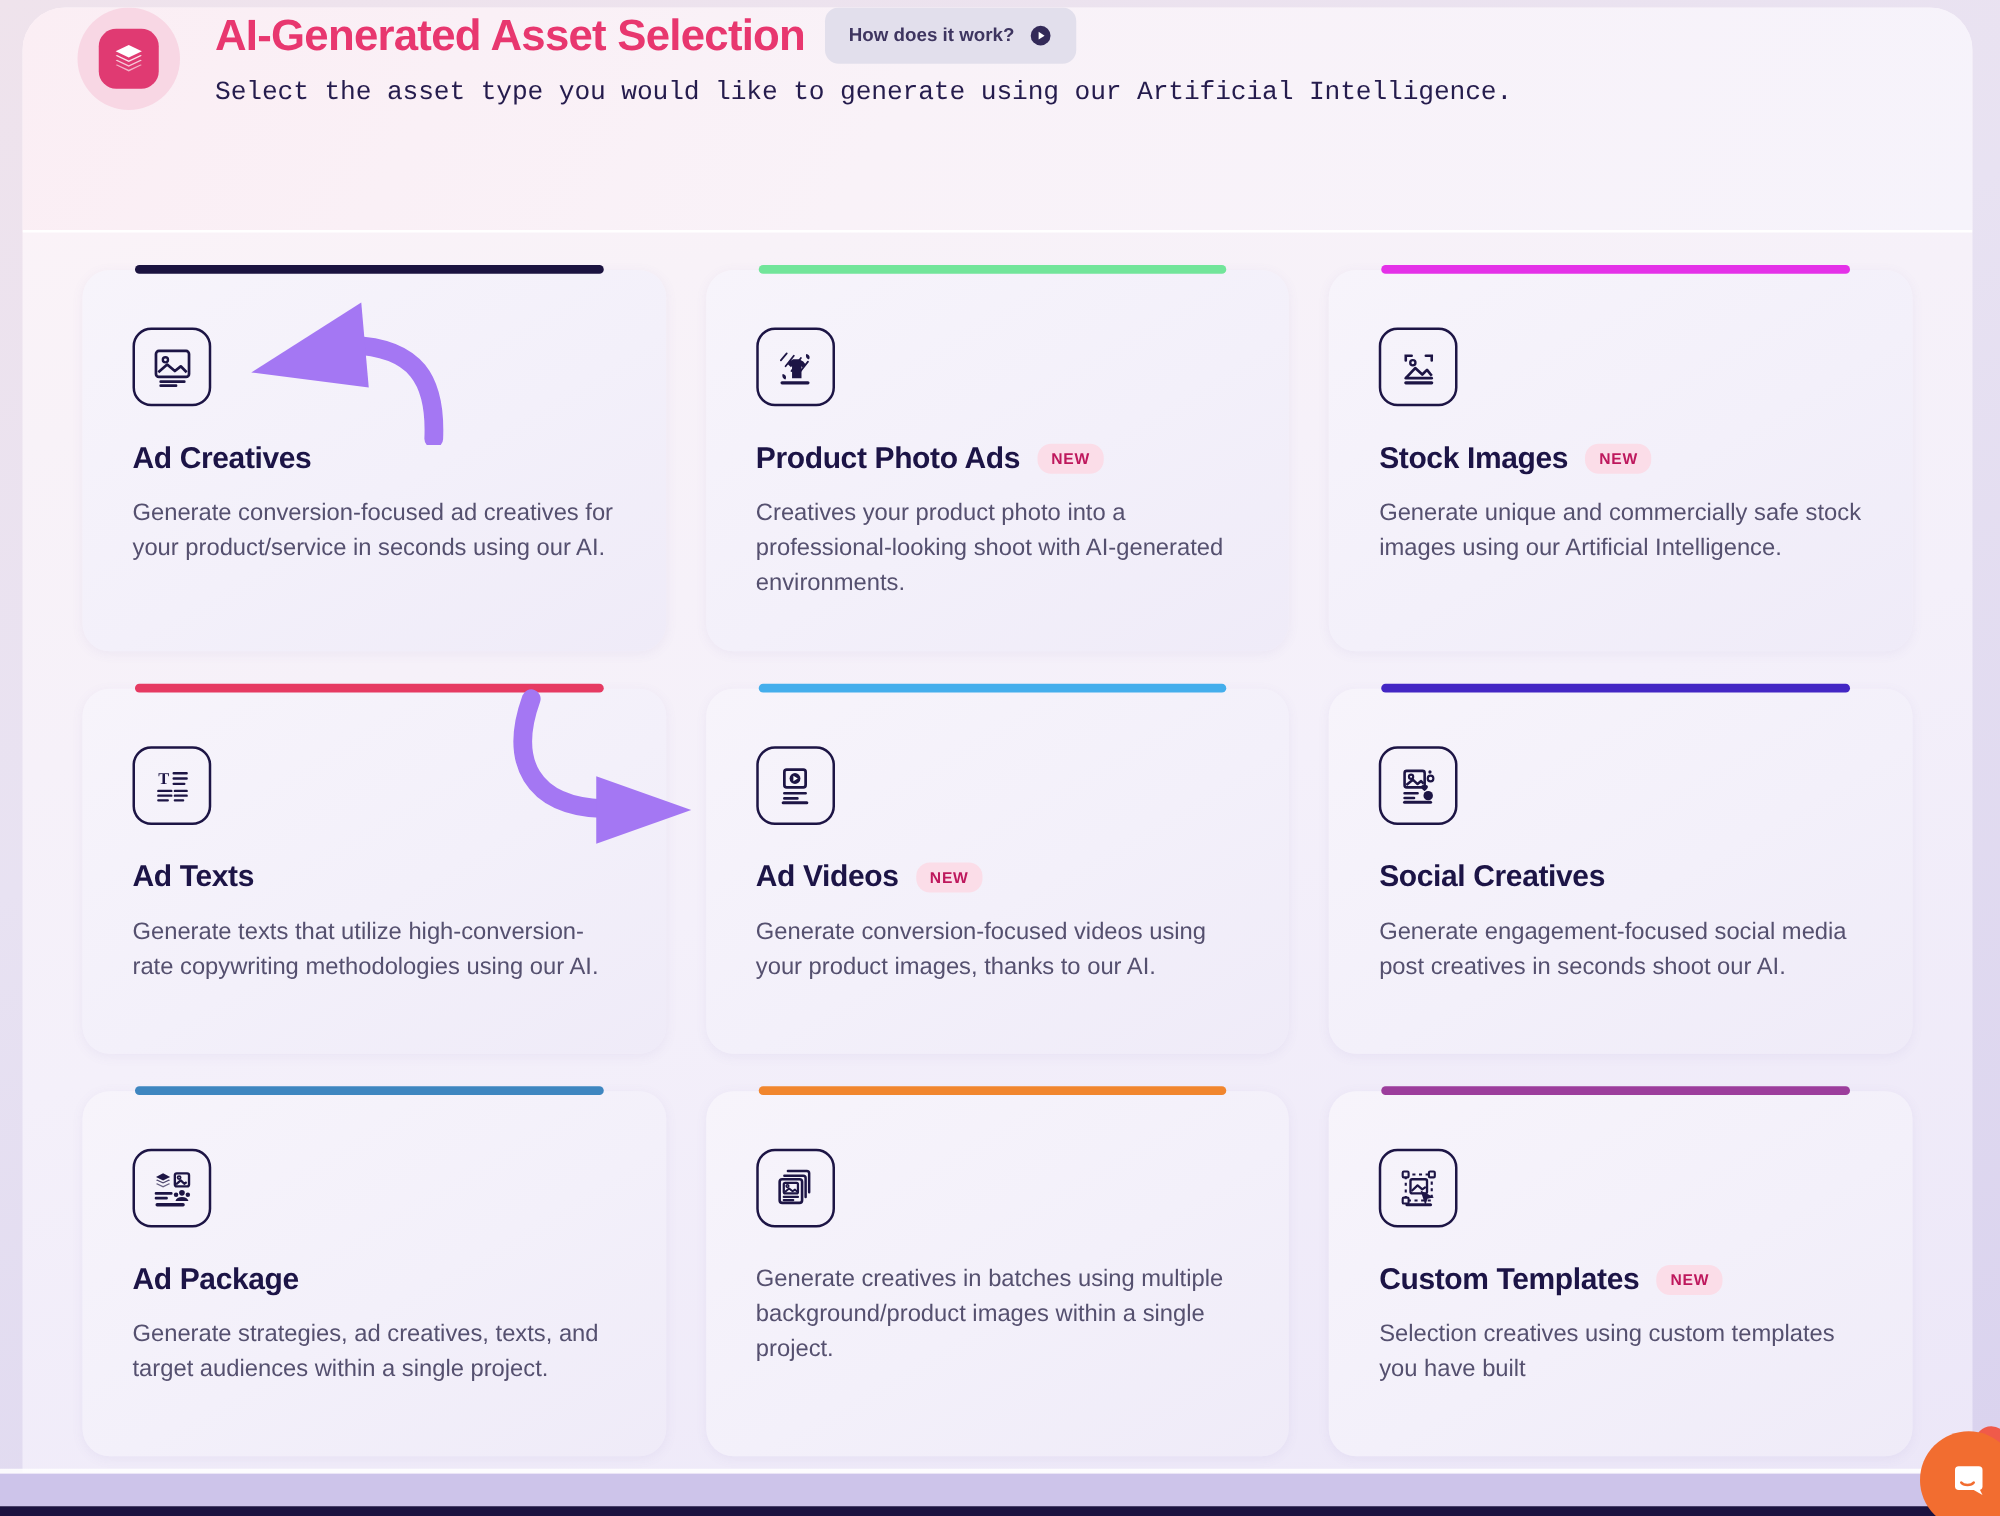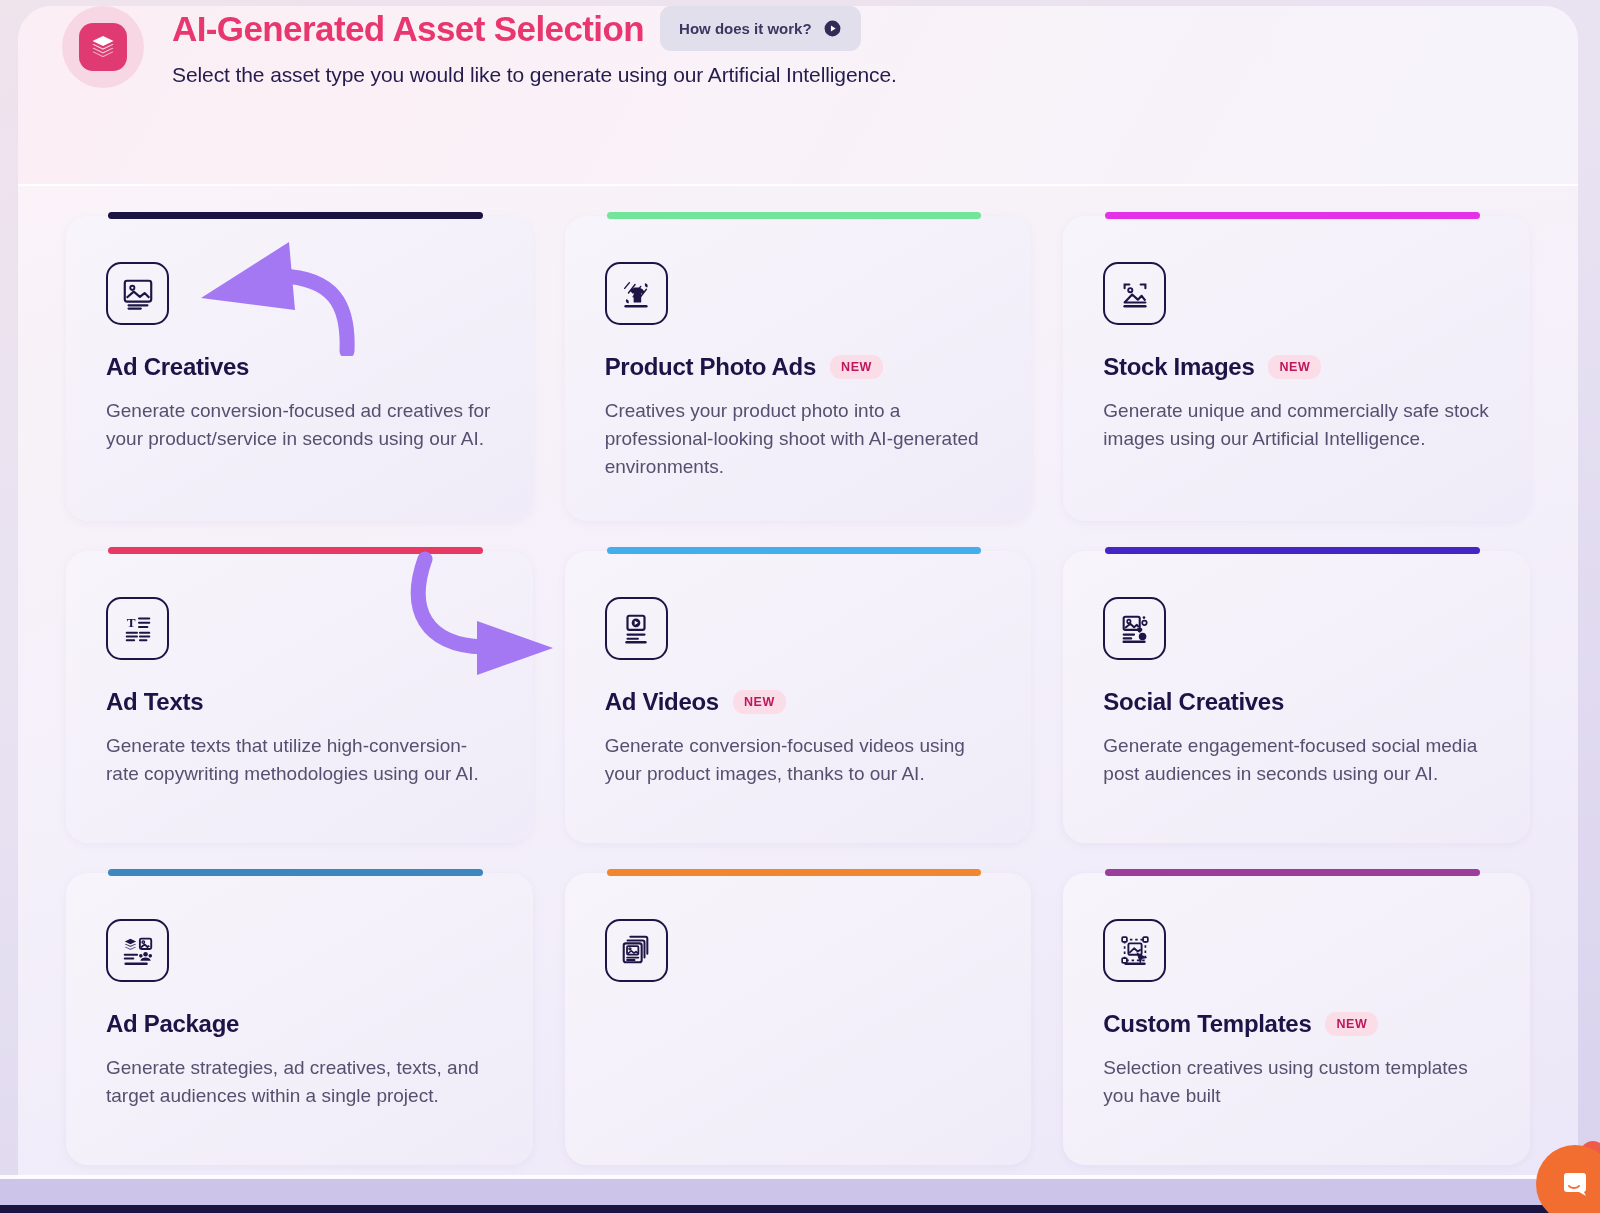--- a/index.html
+++ b/index.html
@@ -101,20 +101,21 @@
     font-size: 15px;
     font-weight: bold;
     color: #3e3560;
     white-space: nowrap;
   }
   .subtitle {
     margin-top: 12px;
     font-size: 21px;
     color: #251c4d;
     letter-spacing: -0.1px;
+    font-family: Liberation Mono, monospace;
   }
 
   
   .grid-wrap {
     padding: 30px 48px 0 48px;
     position: relative;
   }
   .grid {
     display: grid;
     grid-template-columns: repeat(3, 1fr);
@@ -365,21 +366,21 @@
             <circle cx="27.5" cy="7" r="1.4" fill="#1d1545"></circle>
             <circle cx="28" cy="12.5" r="2.4" fill="none" stroke="#1d1545" stroke-width="1.8"></circle>
             <path d="M6 25h11M6 29h8" stroke="#1d1545" stroke-width="2.2" stroke-linecap="round"></path>
             <circle cx="26" cy="27" r="4" fill="#1d1545"></circle>
             <path d="M6 32.6h22" stroke="#1d1545" stroke-width="2.6" stroke-linecap="round"></path>
           </svg>
         </div>
         <div class="card-title-row">
           <div class="card-title">Social Creatives</div>
         </div>
-        <div class="card-desc">Generate engagement-focused social media post audiences in seconds using our AI.</div>
+        <div class="card-desc">Generate engagement-focused social media post creatives in seconds shoot our AI.</div>
       </div>
 
       <div class="card">
         <div class="card-accent" style="background:#3e86c0;"></div>
         <div class="card-icon">
           <svg width="34" height="34" viewBox="0 0 36 36" aria-hidden="true">
             <g fill="#1d1545">
               <path d="M10 6 4 9l6 3 6-3z"></path>
               <path d="M10 13.6 5 11.3l-1 .5 6 2.9 6-2.9-1-.5z" opacity=".8"></path>
               <path d="M10 16.8 5 14.5l-1 .5 6 2.9 6-2.9-1-.5z" opacity=".65"></path>
@@ -411,20 +412,21 @@
           <svg width="34" height="34" viewBox="0 0 36 36" aria-hidden="true">
             <path d="M12 4h16a2 2 0 0 1 2 2v16" fill="none" stroke="#1d1545" stroke-width="2.1" stroke-linecap="round"></path>
             <path d="M9 8h16a2 2 0 0 1 2 2v16" fill="none" stroke="#1d1545" stroke-width="2.1" stroke-linecap="round"></path>
             <rect x="5" y="11" width="19" height="20" rx="2.2" fill="none" stroke="#1d1545" stroke-width="2.2"></rect>
             <rect x="8.5" y="14" width="12" height="9" rx="1.2" fill="none" stroke="#1d1545" stroke-width="1.9"></rect>
             <circle cx="11.6" cy="16.8" r="1.1" fill="none" stroke="#1d1545" stroke-width="1.4"></circle>
             <path d="M9.4 21.8 13 18.8 16 21.2 18 19.8 20 21.6" fill="none" stroke="#1d1545" stroke-width="1.7" stroke-linejoin="round"></path>
             <path d="M8.5 26h12M8.5 28.6h8" stroke="#1d1545" stroke-width="1.9" stroke-linecap="round"></path>
           </svg>
         </div>
+        <div class="card-desc">Generate creatives in batches using multiple background/product images within a single project.</div>
       </div>
 
       <div class="card">
         <div class="card-accent" style="background:#9c3d9c;"></div>
         <div class="card-icon">
           <svg width="34" height="34" viewBox="0 0 36 36" aria-hidden="true">
             <path d="M7 7h22v22H7z" fill="none" stroke="#1d1545" stroke-width="1.8" stroke-dasharray="2.6 3"></path>
             <g fill="#f5f2fa" stroke="#1d1545" stroke-width="1.8">
               <rect x="4.4" y="4.4" width="5" height="5" rx="1"></rect>
               <rect x="26.6" y="4.4" width="5" height="5" rx="1"></rect>

